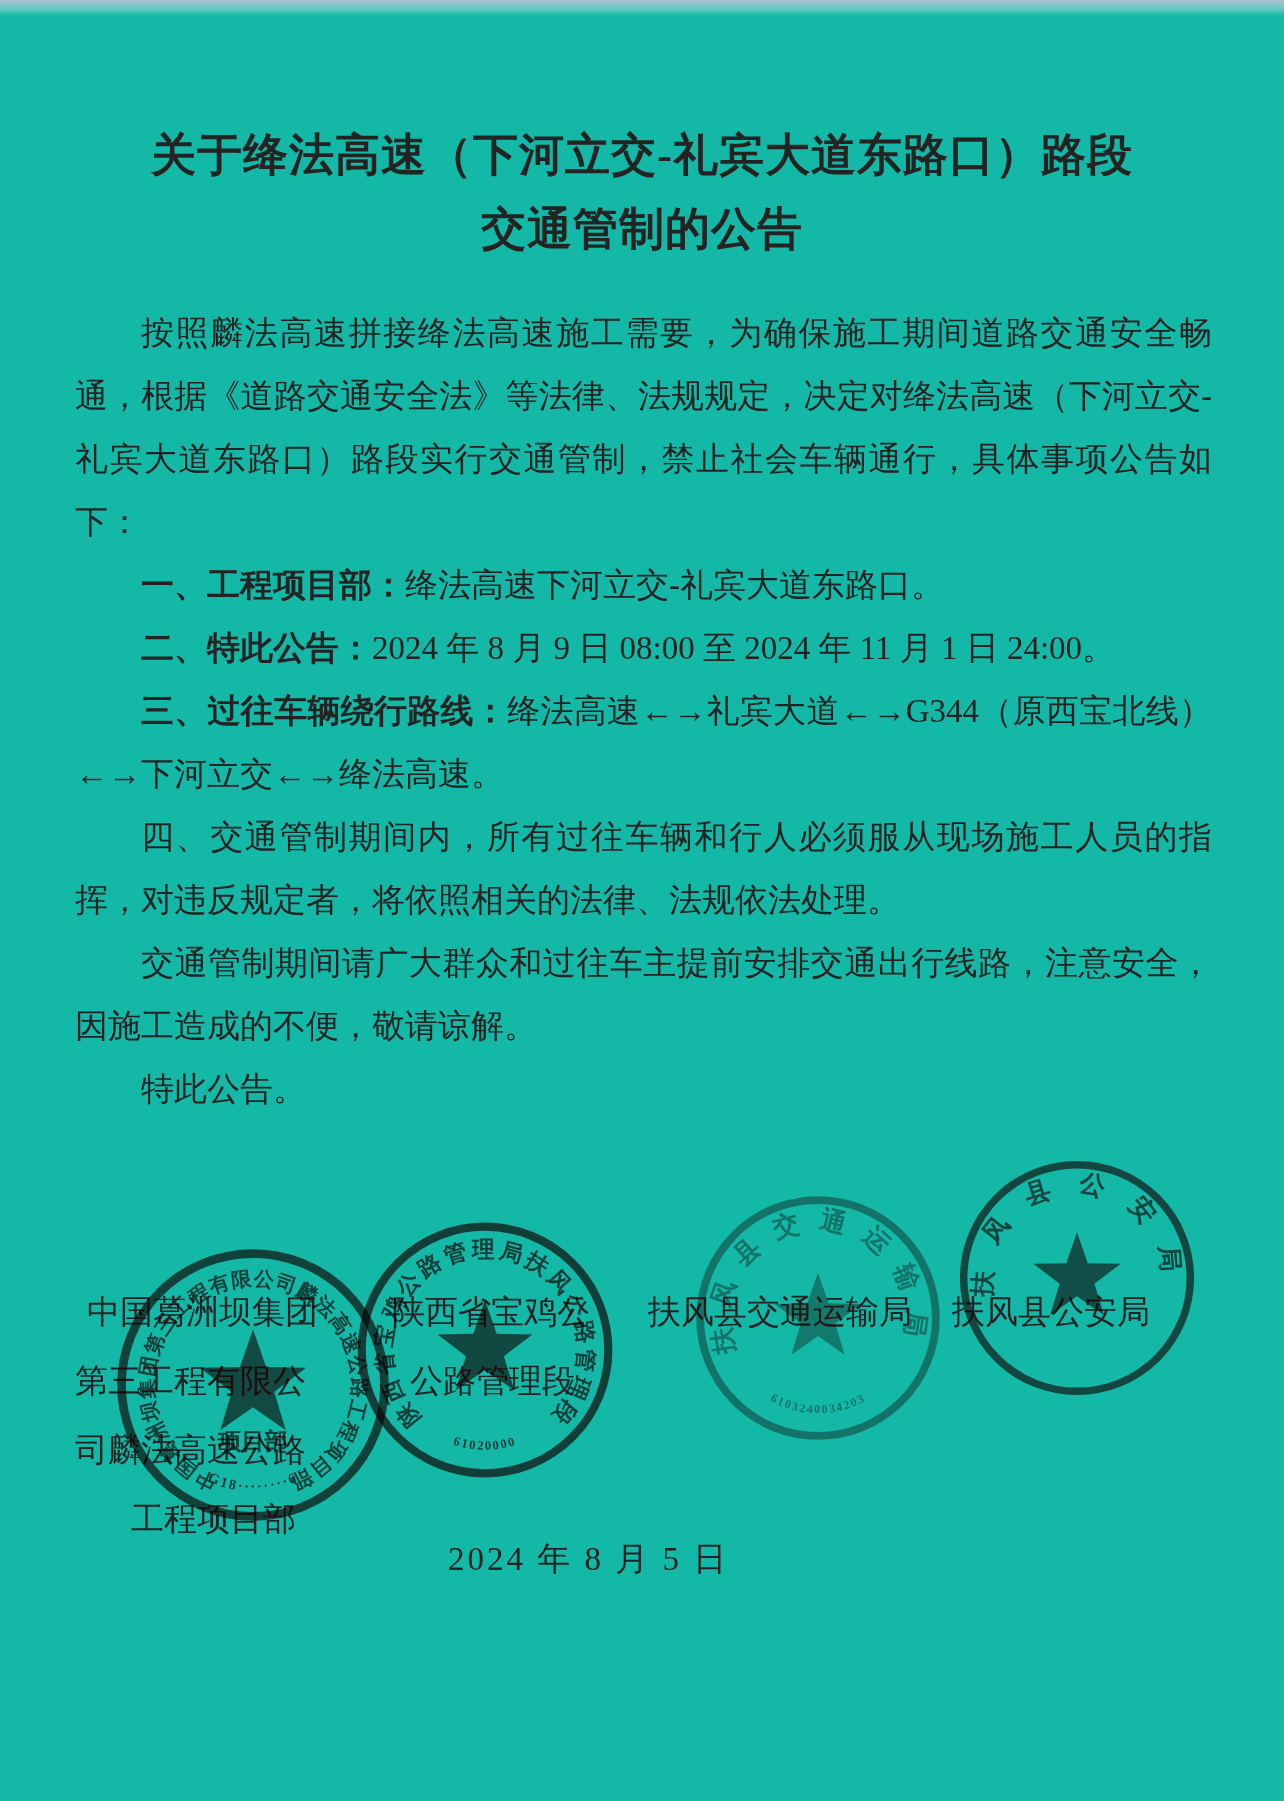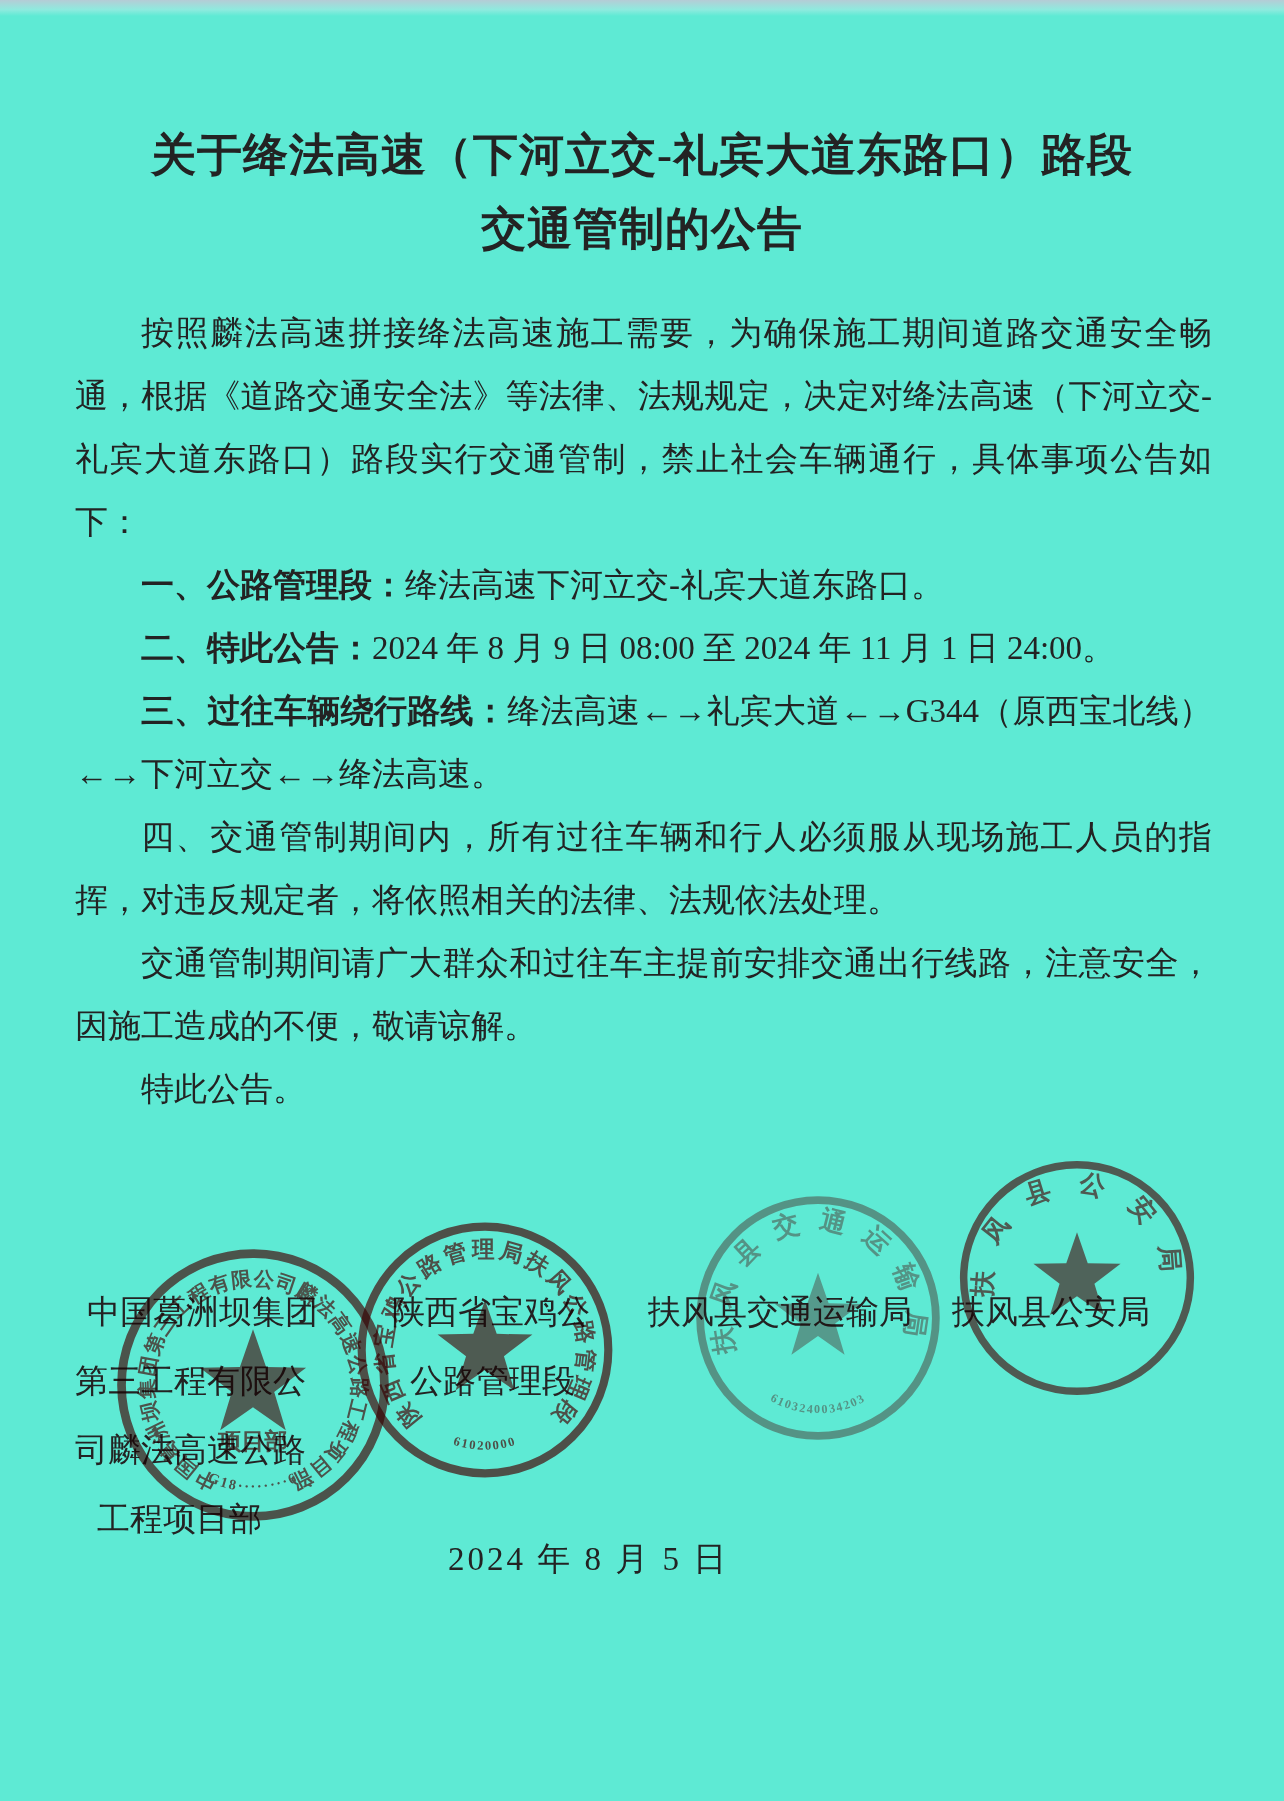--- a/index.html
+++ b/index.html
@@ -1,20 +1,20 @@
 <!DOCTYPE html>
 <html><head>
 <meta charset="utf-8">
 <style>
   html,body{margin:0;padding:0;background:#e9e9e9;}
   .page{
     position:relative;
     width:1284px;height:1801px;
     margin:0 auto;
-    background:#5eead4;
+    background:#14b8a6;
     overflow:hidden;
     font-family:"Liberation Serif","DejaVu Serif",serif;
     color:#232323;
   }
   .scan-band{
     position:absolute;left:0;top:0;width:1284px;height:16px;
     background:linear-gradient(180deg, rgba(196,199,214,0.85), rgba(234,235,242,0.35) 60%, rgba(255,255,255,0));
   }
   .title{
     margin:0;
@@ -63,34 +63,34 @@
 <div class="page">
   <div class="scan-band"></div>
 
   <div class="title-wrap">
     <h1 class="title">关于绛法高速（下河立交-礼宾大道东路口）路段</h1>
     <h1 class="title">交通管制的公告</h1>
   </div>
 
   <div class="doc-body" id="body-container">
       <p><span class="seg">按照麟法高速拼接绛法高速施工需要，为确保施工期间道路交通安全畅通，根据《道路交通安全法》等法律、法规规定，决定对绛法高速（下河立交-礼宾大道东路口）路段实行交通管制，禁止社会车辆通行，具体事项公告如下：</span></p>
-      <p><span class="seg-bold">一、公路管理段：</span><span class="seg">绛法高速下河立交-礼宾大道东路口。</span></p>
+      <p><span class="seg-bold">一、工程项目部：</span><span class="seg">绛法高速下河立交-礼宾大道东路口。</span></p>
       <p><span class="seg-bold">二、特此公告：</span><span class="seg">2024 年 8 月 9 日 08:00 至 2024 年 11 月 1 日 24:00。</span></p>
       <p><span class="seg-bold">三、过往车辆绕行路线：</span><span class="seg">绛法高速←→礼宾大道←→G344（原西宝北线）←→下河立交←→绛法高速。</span></p>
       <p><span class="seg">四、交通管制期间内，所有过往车辆和行人必须服从现场施工人员的指挥，对违反规定者，将依照相关的法律、法规依法处理。</span></p>
       <p><span class="seg">交通管制期间请广大群众和过往车主提前安排交通出行线路，注意安全，因施工造成的不便，敬请谅解。</span></p>
       <p><span class="seg">特此公告。</span></p>
     </div>
 
   <div id="signature-block">
       <div class="sig-col" style="left: 75px; top: 1278px;">
         <span class="sig-line" style="margin-left: 12px;">中国葛洲坝集团</span>
         <span class="sig-line" style="margin-left: 0px;">第三工程有限公</span>
         <span class="sig-line" style="margin-left: 0px;">司麟法高速公路</span>
-        <span class="sig-line" style="margin-left: 22px;">工程项目部</span>
+        <span class="sig-line" style="margin-left: 34px; text-align: center;">工程项目部</span>
       </div>
       <div class="sig-col" style="left: 392px; top: 1278px;">
         <span class="sig-line" style="margin-left: 0px; text-align: center;">陕西省宝鸡公</span>
         <span class="sig-line" style="margin-left: 18px;">公路管理段</span>
       </div>
       <div class="sig-col" style="left: 648px; top: 1278px;">
         <span class="sig-line" style="margin-left: 0px;">扶风县交通运输局</span>
       </div>
       <div class="sig-col" style="left: 952px; top: 1278px;">
         <span class="sig-line" style="margin-left: 0px;">扶风县公安局</span>

